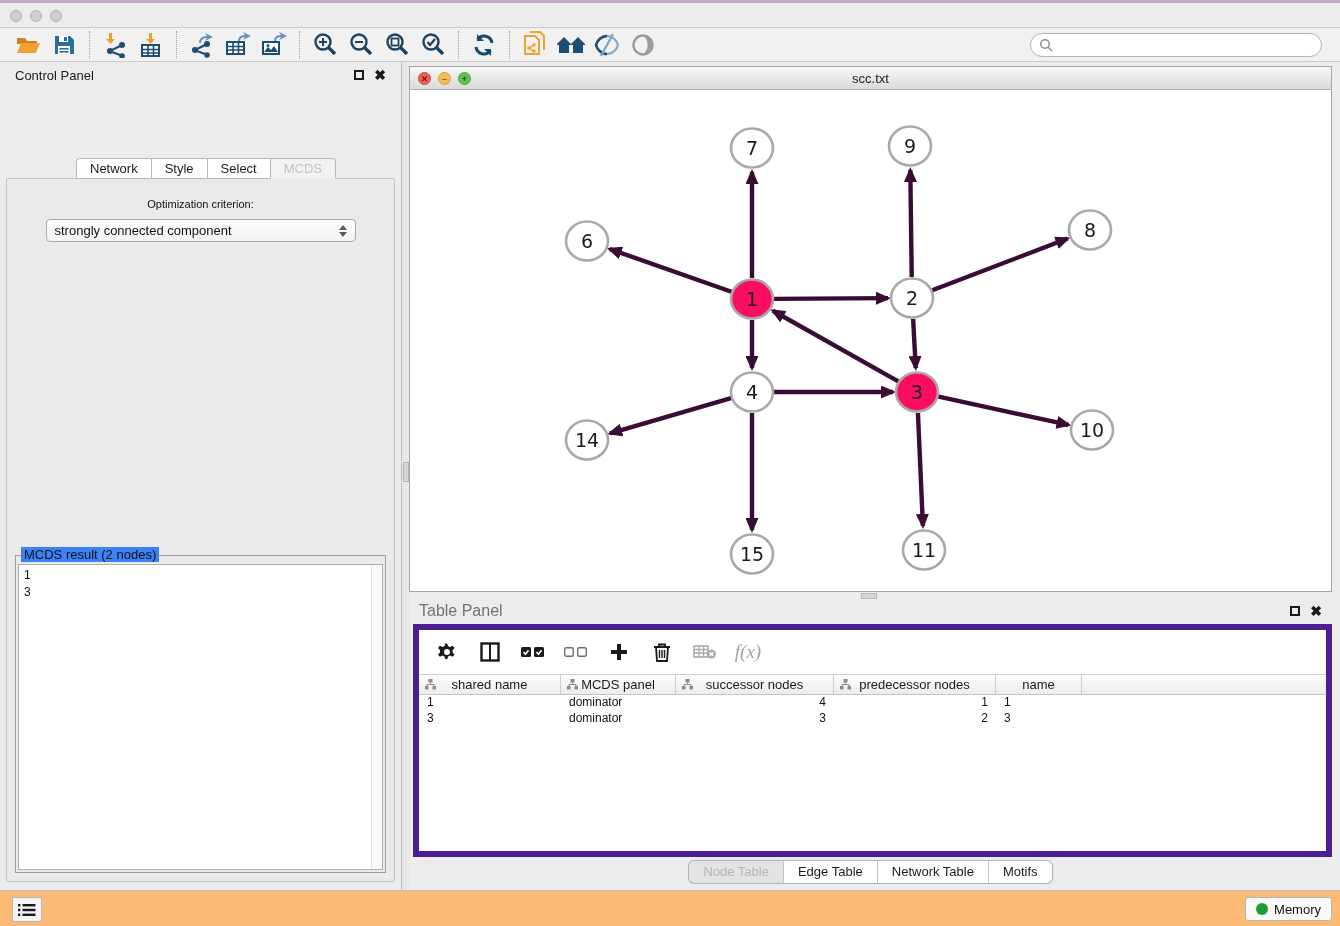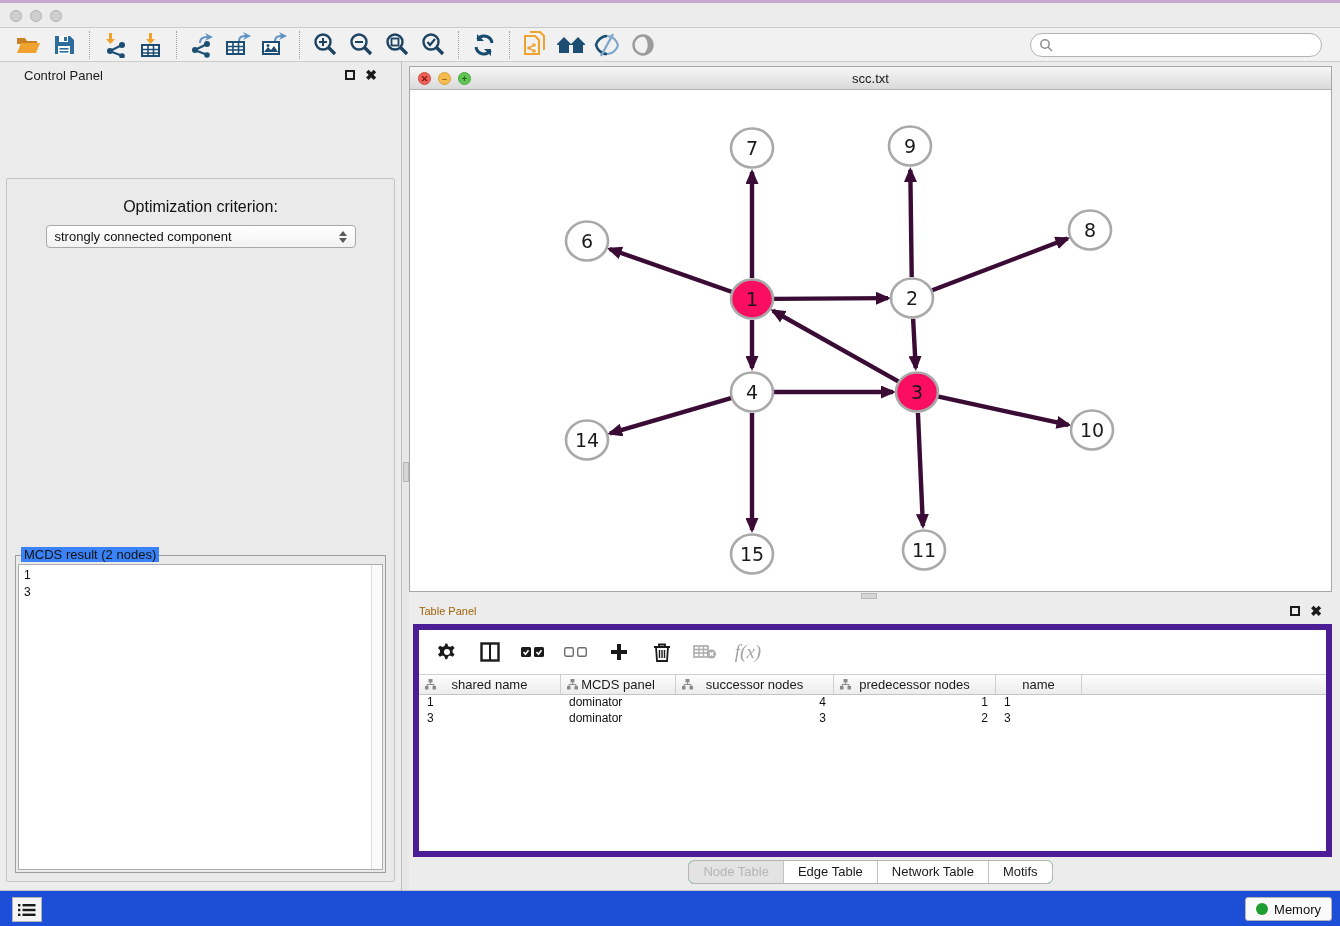--- a/index.html
+++ b/index.html
@@ -16,32 +16,32 @@
 
   
   .toolbar { position:absolute; left:0; top:28px; right:0; height:34px; background:#f1f1f1; border-bottom:1px solid #cccccc; display:flex; align-items:center; padding:0 10px; }
   .tbtn { width:36px; height:30px; display:flex; align-items:center; justify-content:center; cursor:default; }
   .tsep { width:1px; height:28px; border-left:1px dotted #9f9f9f; margin:0 7px; }
   .searchbox { margin-left:auto; margin-right:8px; width:292px; height:24px; background:#ffffff; border:1px solid #b3b3b3; border-radius:12px; display:flex; align-items:center; padding:0 8px; }
   .searchbox input { border:none; outline:none; flex:1; font-size:12px; font-family:"Liberation Sans",sans-serif; background:transparent; margin-left:5px; }
 
   
   .control-panel { position:absolute; left:0; top:62px; width:401px; height:828px; background:#ececec; }
-  .cp-header { height:26px; display:flex; align-items:center; padding:0 24px; }
+  .cp-header { height:26px; display:flex; align-items:center; padding:0 15px; }
   .cp-title { font-size:13px; color:#1a1a1a; }
   .panel-icons { margin-left:auto; display:flex; align-items:center; gap:10px; }
   .float-ico { width:10px; height:10px; border:2px solid #1a1a1a; }
   .close-ico { font-size:14px; font-weight:bold; color:#1a1a1a; line-height:10px; }
   .cp-tabs { position:absolute; left:76px; top:96px; display:flex; z-index:2; }
   .tab { height:21px; background:#ffffff; border:1px solid #b9b9b9; border-right:none; padding:2px 13px 0; font-size:13px; color:#1a1a1a; }
   .tab:first-child { border-top-left-radius:4px; }
   .tab:last-child  { border-right:1px solid #b9b9b9; border-top-right-radius:4px; }
   .tab.active { color:#c3c3c3; border-bottom-color:#f2f2f2; background:#f2f2f2; }
   .cp-body { position:absolute; left:6px; right:6px; top:116px; bottom:8px; background:#eaeaea; border:1px solid #c5c5c5; border-radius:2px; }
-  .opt-label { text-align:center; margin-top:19px; font-size:16px; color:#111; }
+  .opt-label { text-align:center; margin-top:19px; font-size:11px; color:#111; }
   .dropdown { margin:9px auto 16px; width:310px; height:23px; background:linear-gradient(#ffffff,#f2f2f2); border:1px solid #a9a9a9; border-radius:4px; display:flex; align-items:center; padding:0 8px; font-size:13px; color:#111; }
   .dd-stepper { margin-left:auto; display:flex; flex-direction:column; gap:2px; align-items:center; }
   .dd-up { width:0; height:0; border-left:4px solid transparent; border-right:4px solid transparent; border-bottom:5px solid #5a5a5a; }
   .dd-down { width:0; height:0; border-left:4px solid transparent; border-right:4px solid transparent; border-top:5px solid #5a5a5a; }
   .btn-row { display:flex; justify-content:center; gap:14px; margin-top:11px; }
   .btn { height:23px; background:linear-gradient(#ffffff,#efefef); border:1px solid #a9a9a9; border-radius:4px; font-size:13px; color:#111; padding:0 17px; display:flex; align-items:center; }
   .result-group { position:absolute; left:8px; right:8px; top:376px; bottom:8px; border:1px solid #9e9e9e; }
   .result-legend { position:absolute; top:-9px; left:5px; background:#3b82f6; padding:0 3px; font-size:13px; color:#111; }
   .result-area { position:absolute; inset:8px 2px 2px 2px; background:#ffffff; border:1px solid #adadad; }
   .result-text { position:absolute; inset:0 12px 0 0; padding:2px 5px; font-size:12px; line-height:17px; color:#111; white-space:pre; overflow:hidden; }
@@ -63,40 +63,40 @@
   .net-canvas { position:absolute; left:0; top:23px; right:0; bottom:0; background:#ffffff; }
   .net-canvas svg { position:absolute; inset:0; }
 
   
   .splitter-h { position:absolute; left:409px; top:592px; width:923px; height:8px; background:#ececec; }
   .h-grip { position:absolute; left:452px; top:1px; width:16px; height:6px; background:#d6d6d6; border:1px solid #b9b9b9; }
 
   
   .table-panel { position:absolute; left:409px; top:600px; width:923px; height:287px; background:#ececec; }
   .tp-header { height:22px; display:flex; align-items:center; padding:0 10px; }
-  .tp-title { font-size:11px; color:#a16207; }
+  .tp-title { font-size:16px; color:#737373; }
   .tp-box { position:absolute; left:4px; right:0; top:24px; bottom:30px; background:#ffffff; border:6px solid #4c1d95; }
   .tp-toolbar { height:44px; display:flex; align-items:center; padding-left:16px; gap:19px; }
   .tt-ico { display:flex; align-items:center; justify-content:center; width:24px; height:24px; }
   .fx { font-family:"Liberation Serif", serif; font-style:italic; font-size:19px; color:#a3a3a3; }
   .thead { height:21px; display:flex; border-top:1px solid #cfcfcf; border-bottom:1px solid #c5c5c5; background:linear-gradient(#fdfdfd,#ececec); }
   .th { display:flex; align-items:center; justify-content:center; gap:6px; font-size:13px; color:#1a1a1a; border-right:1px solid #cfcfcf; position:relative; }
   .th .hier { position:absolute; left:6px; top:4px; }
   .c0{width:142px}.c1{width:115px}.c2{width:158px}.c3{width:162px}.c4{width:86px}
   .trow { display:flex; height:16px; font-size:12px; color:#111; }
   .td { padding:0 8px; overflow:hidden; white-space:nowrap; }
   .td.right { text-align:right; }
   .tp-tabs { position:absolute; left:0; right:0; bottom:3px; display:flex; justify-content:center; }
   .seg { display:flex; border:1px solid #b5b5b5; border-radius:6px; overflow:hidden; background:#14b8a6; }
   .seg-btn { padding:3px 14px 4px; font-size:13px; color:#1a1a1a; border-right:1px solid #c2c2c2; background:#ffffff; }
   .seg-btn:last-child { border-right:none; }
   .seg-btn.active { background:#e3e3e3; color:#b5b5b5; }
 
   
-  .statusbar { position:absolute; left:0; top:890px; right:0; height:36px; background:#1d4ed8; border-top:1px solid #c2c2c2; }
+  .statusbar { position:absolute; left:0; top:890px; right:0; height:36px; background:#fdba74; border-top:1px solid #c2c2c2; }
   .list-btn { position:absolute; left:12px; top:6px; width:30px; height:25px; background:#f4f4f4; border:1px solid #b5b5b5; display:flex; align-items:center; justify-content:center; }
   .mem-btn { position:absolute; right:8px; top:6px; height:24px; background:#fafafa; border:1px solid #b5b5b5; border-radius:3px; display:flex; align-items:center; gap:6px; padding:0 10px; font-size:13px; color:#111; }
   .mem-dot { width:12px; height:12px; border-radius:50%; background:#1e9e31; }
 </style>
 </head>
 <body>
 
 <div class="app">
 
   <div class="top-strip"></div>
@@ -244,20 +244,26 @@
     </div>
   </div>
 
   <div class="control-panel">
     <div class="cp-header">
       <span class="cp-title">Control Panel</span>
       <span class="panel-icons">
         <span class="float-ico"></span>
         <span class="close-ico">✖</span>
       </span>
+    </div>
+    <div class="cp-tabs">
+      <span class="tab">Network</span>
+      <span class="tab">Style</span>
+      <span class="tab">Select</span>
+      <span class="tab active">MCDS</span>
     </div>
     <div class="cp-body">
       <div class="opt-label">Optimization criterion:</div>
       <div class="dropdown">
         <span>strongly connected component</span>
         <span class="dd-stepper">
             <span class="dd-up"></span>
             <span class="dd-down"></span>
           </span>
       </div>

